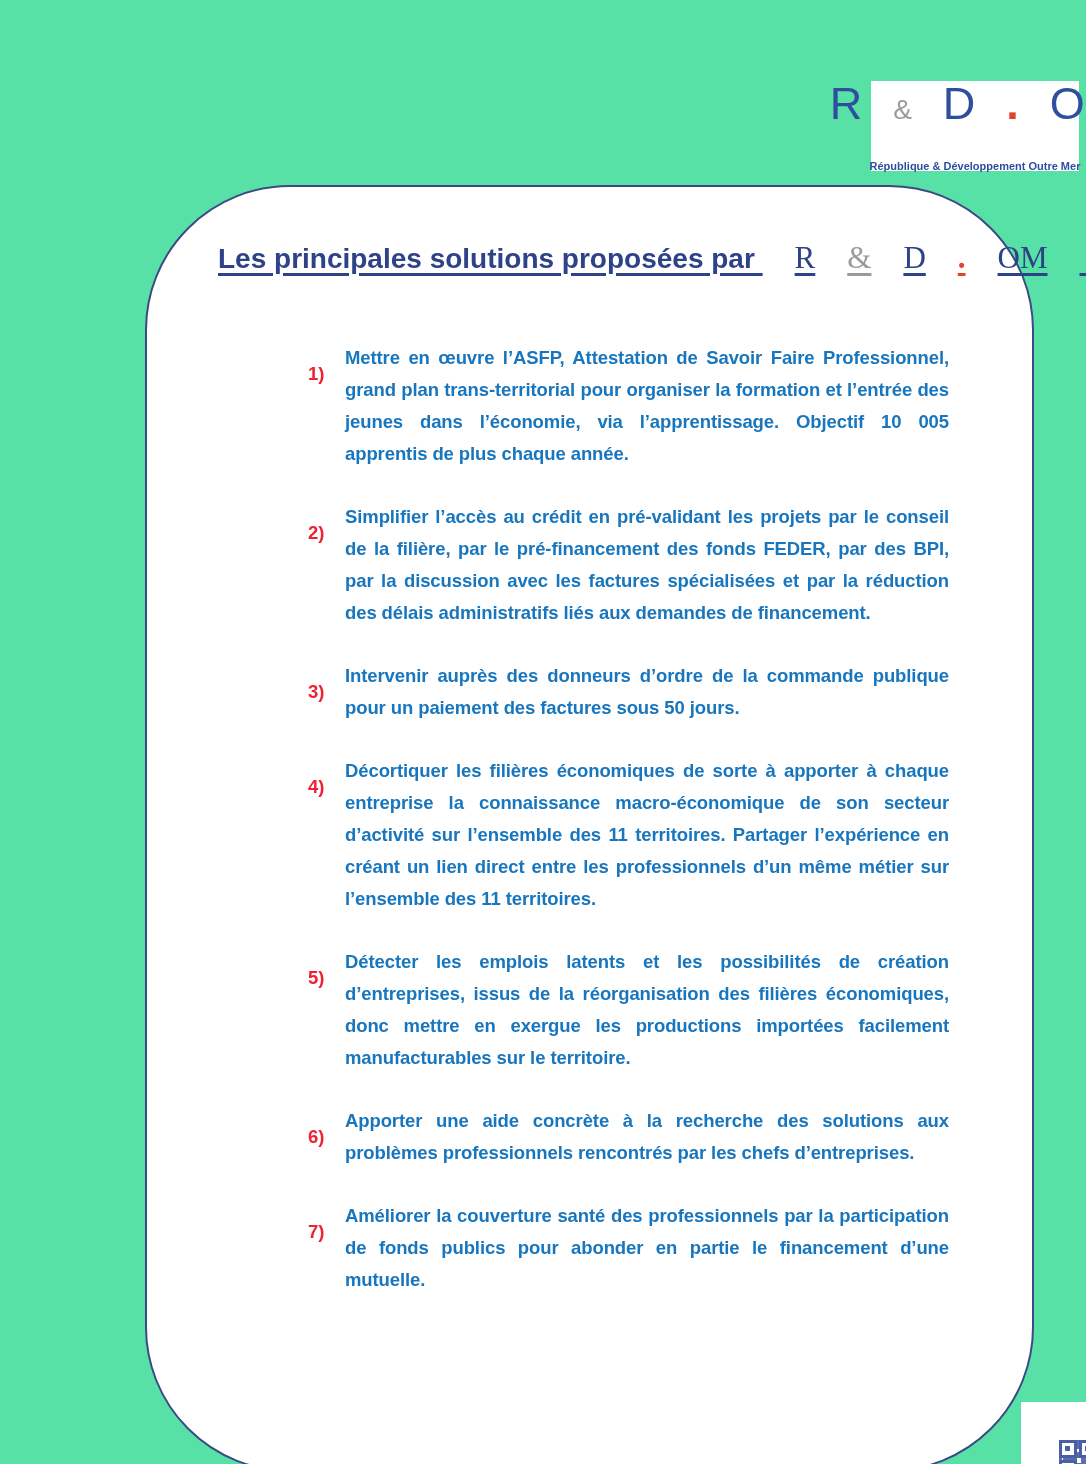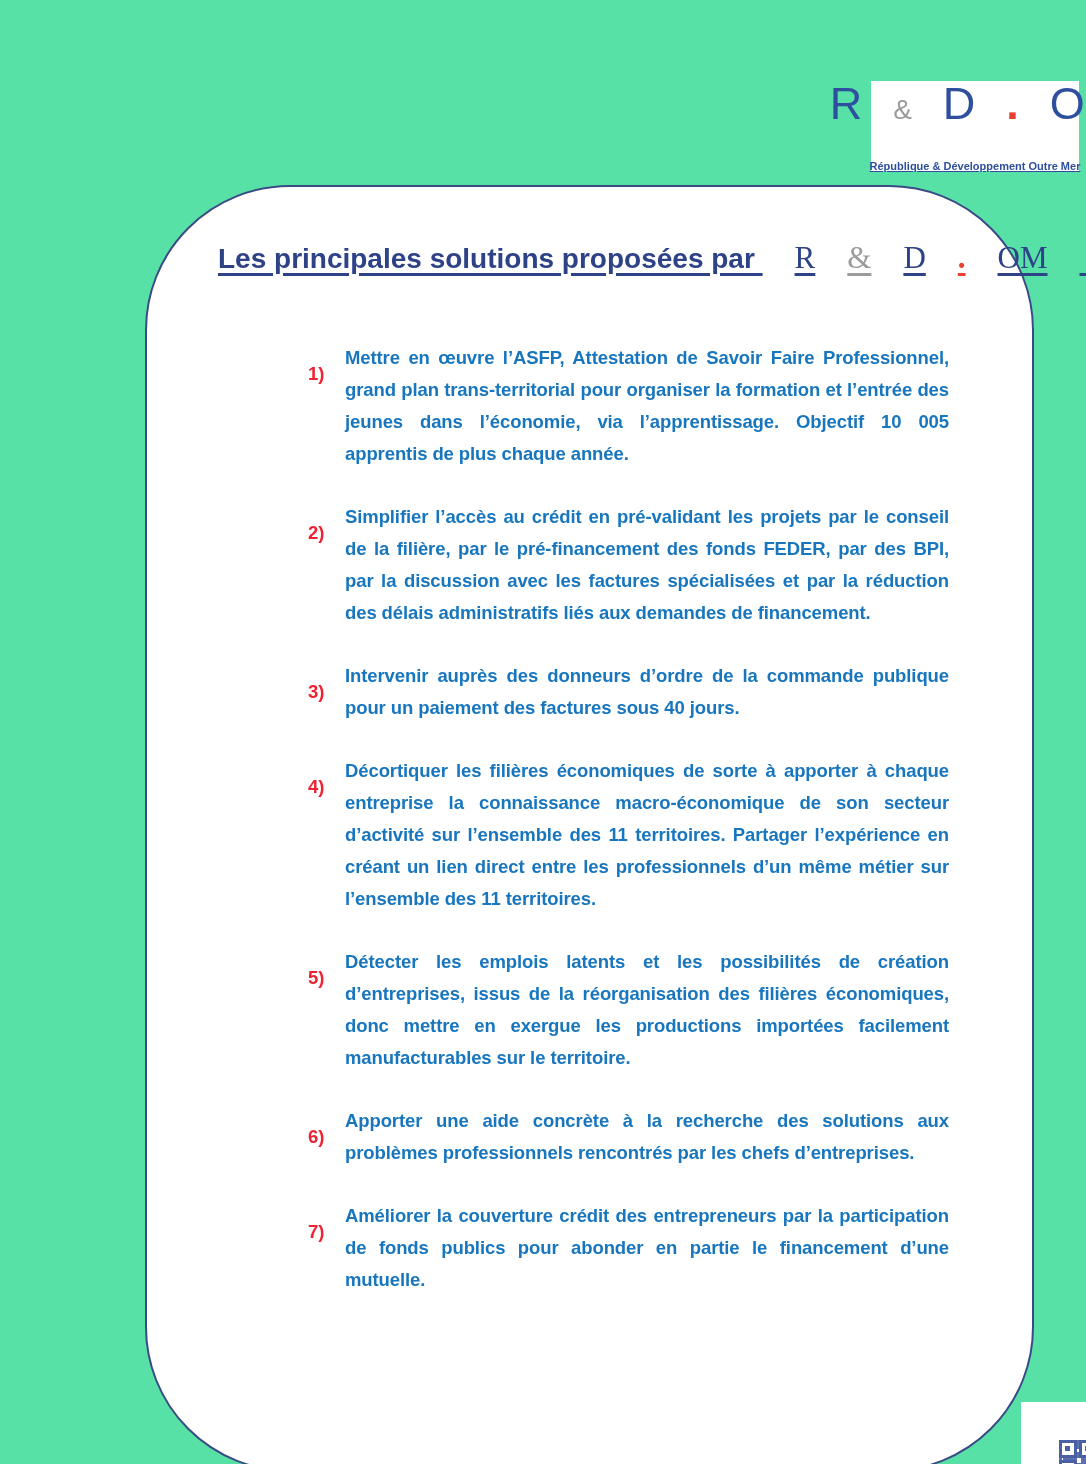--- a/index.html
+++ b/index.html
@@ -31,21 +31,21 @@
   }
   .logo-brand{
     color:var(--logo-blue);
     font-size:45px;line-height:1;font-weight:400;letter-spacing:-1px;
     white-space:nowrap;
   }
   .logo-brand .b-amp{color:var(--brand-gray);font-size:28px;}
   .logo-brand .b-dot{color:var(--brand-red);font-weight:700;}
   .logo-tagline{
     color:var(--logo-blue);
-    font-size:11px;font-weight:700;letter-spacing:0px;white-space:nowrap;text-decoration:underline;
+    font-size:11px;font-weight:700;letter-spacing:0px;white-space:nowrap;
   }
 
   
   .panel{
     position:absolute;left:97px;top:137px;width:889px;height:1287px;
     background:#fff;
     border:2px solid var(--panel-border);
     border-radius:145px;
     padding:36px 70px 0 150px;
   }
@@ -140,41 +140,41 @@
         <span class="txt">Mettre en œuvre l’ASFP, Attestation de Savoir Faire Professionnel, grand plan trans-territorial pour organiser la formation et l’entrée des jeunes dans l’économie, via l’apprentissage. Objectif 10 005 apprentis de plus chaque année.</span>
       </div>
 
       <div class="item">
         <span class="num">2)</span>
         <span class="txt">Simplifier l’accès au crédit en pré-validant les projets par le conseil de la filière, par le pré-financement des fonds FEDER, par des BPI, par la discussion avec les factures spécialisées et par la réduction des délais administratifs liés aux demandes de financement.</span>
       </div>
 
       <div class="item">
         <span class="num">3)</span>
-        <span class="txt">Intervenir auprès des donneurs d’ordre de la commande publique pour un paiement des factures sous 40 jours.</span>
+        <span class="txt">Intervenir auprès des donneurs d’ordre de la commande publique pour un paiement des factures sous 50 jours.</span>
       </div>
 
       <div class="item">
         <span class="num">4)</span>
         <span class="txt">Décortiquer les filières économiques de sorte à apporter à chaque entreprise la connaissance macro-économique de son secteur d’activité sur l’ensemble des 11 territoires.  Partager l’expérience en créant un lien direct entre les professionnels d’un même métier sur l’ensemble des 11 territoires.</span>
       </div>
 
       <div class="item">
         <span class="num">5)</span>
         <span class="txt">Détecter les emplois latents et les possibilités de création d’entreprises, issus de la réorganisation des filières économiques, donc mettre en exergue les productions importées facilement manufacturables sur le territoire.</span>
       </div>
 
       <div class="item">
         <span class="num">6)</span>
         <span class="txt">Apporter une aide concrète à la recherche des solutions aux problèmes professionnels rencontrés par les chefs d’entreprises.</span>
       </div>
 
       <div class="item">
         <span class="num">7)</span>
-        <span class="txt">Améliorer la couverture crédit des entrepreneurs par la participation de fonds publics pour abonder en partie le financement d’une mutuelle.</span>
+        <span class="txt">Améliorer la couverture santé des professionnels par la participation de fonds publics pour abonder en partie le financement d’une mutuelle.</span>
       </div>
     </div>
 
 </div>
 
 <div class="qr">
   <div class="qr-inner">
     <div class="qr-noise"></div>
     <div class="qr-finder tl"></div>
     <div class="qr-finder tr"></div>

